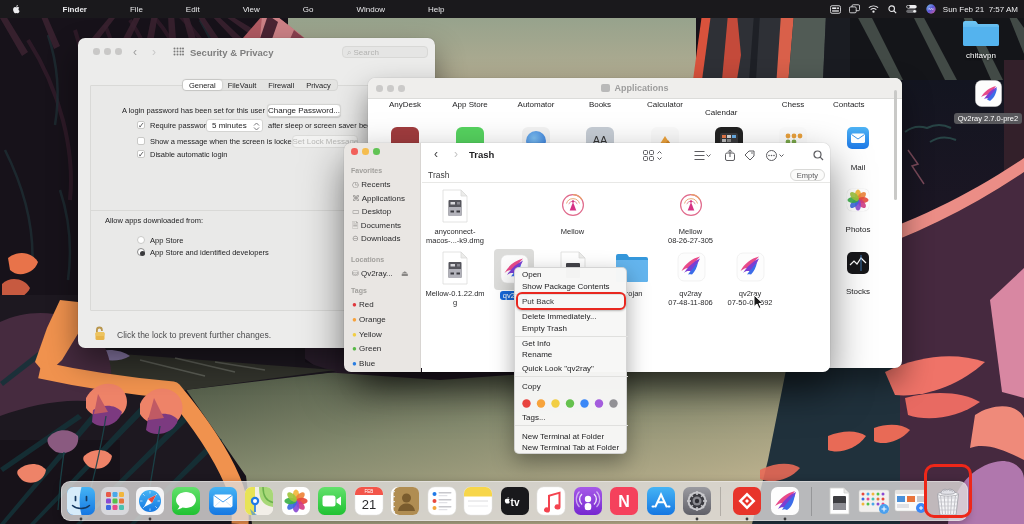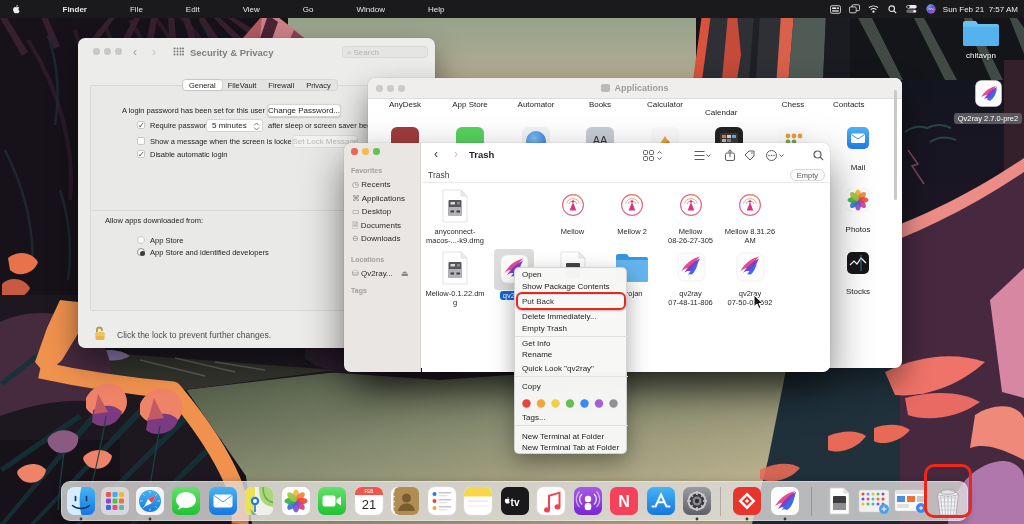--- a/index.html
+++ b/index.html
@@ -401,20 +401,27 @@
     <div class="abs" style="left:8px;top:35px;line-height:13.5px;font-size:8px;color:#2b2b2d">
       <div><span style="color:#8a8886">◷</span> Recents</div>
       <div><span style="color:#8a8886">⌘</span> Applications</div>
       <div><span style="color:#8a8886">▭</span> Desktop</div>
       <div><span style="color:#8a8886">🗎</span> Documents</div>
       <div><span style="color:#8a8886">⊖</span> Downloads</div>
     </div>
     <div class="abs" style="left:7px;top:113px;color:#a2a09d;font-size:7px;font-weight:bold">Locations</div>
     <div class="abs" style="left:8px;top:126px;font-size:8px;color:#2b2b2d"><span style="color:#8a8886">⛁</span> Qv2ray... <span style="color:#8a8886;margin-left:6px">⏏</span></div>
     <div class="abs" style="left:7px;top:144px;color:#a2a09d;font-size:7px;font-weight:bold">Tags</div>
+    <div class="abs" style="left:8px;top:155px;line-height:14.8px;font-size:8px;color:#2b2b2d">
+      <div><span style="color:#e0383e">●</span> Red</div>
+      <div><span style="color:#f7a23b">●</span> Orange</div>
+      <div><span style="color:#f2ce44">●</span> Yellow</div>
+      <div><span style="color:#58b947">●</span> Green</div>
+      <div><span style="color:#2a7de1">●</span> Blue</div>
+    </div>
   </div>
 
   <div class="abs" style="left:78px;top:0;width:408px;height:229px;background:#fff;border-radius:0 7px 7px 0">
 
     <div class="abs" style="left:12px;top:4px;color:#3e3e40;font-size:12px">‹</div>
     <div class="abs" style="left:32px;top:4px;color:#c4c4c4;font-size:12px">›</div>
     <b class="abs" style="left:47px;top:6px;font-size:9.5px">Trash</b>
     <svg class="abs" width="20" height="11" style="left:221px;top:7px" viewBox="0 0 20 11">
         <g fill="none" stroke="#5d5d61" stroke-width="1">
           <rect x="0.5" y="0.5" width="4" height="4" rx="1"></rect>
@@ -464,29 +471,23 @@
       <span style="margin-left:6px;color:#3c3c3e;font-size:8.5px;line-height:16px;display:inline-block">Trash</span>
       <span class="abs" style="right:5px;top:2px;border:1px solid #d9d9d7;border-radius:6px;font-size:7.5px;color:#5c5c5e;padding:0.5px 6px;background:#fbfbfa">Empty</span>
     </div>
 
     <div class="file" style="left:2px;top:46px"><svg width="48" height="34" viewBox="0 0 48 34">
           <use href="#dmgicon"></use>
         </svg><div>anyconnect-<br>macos-...-k9.dmg</div></div>
     <div class="file" style="left:119.5px;top:46px"><svg width="48" height="34" viewBox="0 0 48 34">
           <use href="#mellowicon"></use>
         </svg><div>Mellow</div></div>
-    <div class="file" style="left:179px;top:46px"><svg width="48" height="34" viewBox="0 0 48 34">
-          <use href="#mellowicon"></use>
-        </svg><div>Mellow 2</div></div>
     <div class="file" style="left:237.5px;top:46px"><svg width="48" height="34" viewBox="0 0 48 34">
           <use href="#mellowicon"></use>
         </svg><div>Mellow<br>08-26-27-305</div></div>
-    <div class="file" style="left:297px;top:46px"><svg width="48" height="34" viewBox="0 0 48 34">
-          <use href="#mellowicon"></use>
-        </svg><div>Mellow 8.31.26<br>AM</div></div>
 
     <div class="file" style="left:2px;top:108px"><svg width="48" height="34" viewBox="0 0 48 34">
           <use href="#dmgicon"></use>
         </svg><div>Mellow-0.1.22.dm<br>g</div></div>
     <div class="file" style="left:61px;top:106px">
         <div style="width:40px;height:41px;background:#dcdcda;border-radius:4px;margin:0 auto;overflow:hidden"><svg width="48" height="34" viewBox="0 0 48 34" style="margin:3.5px 0 0 -4px">
             <use href="#qvicon"></use>
           </svg></div>
         <div style="margin-top:1px"><span style="background:#1667d9;color:#fff;border-radius:3px;padding:0 3px">qv2ray</span></div>
       </div>

